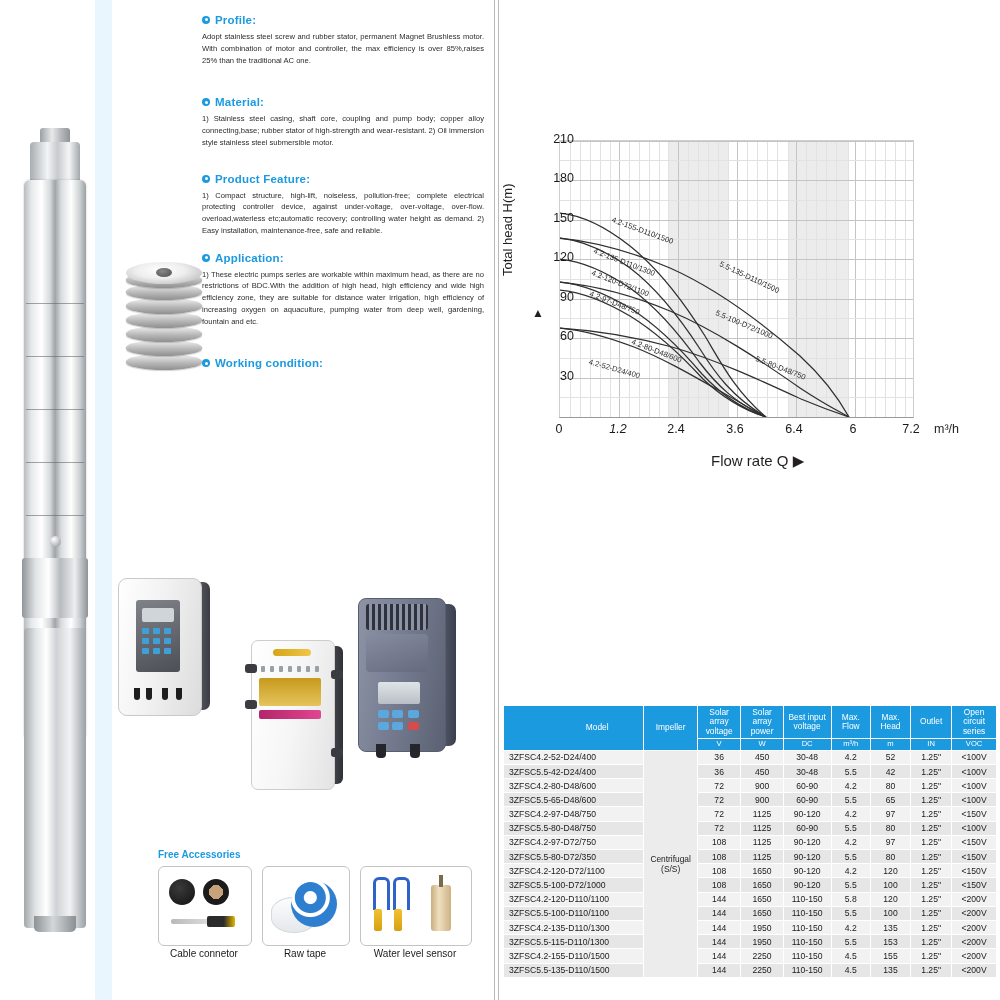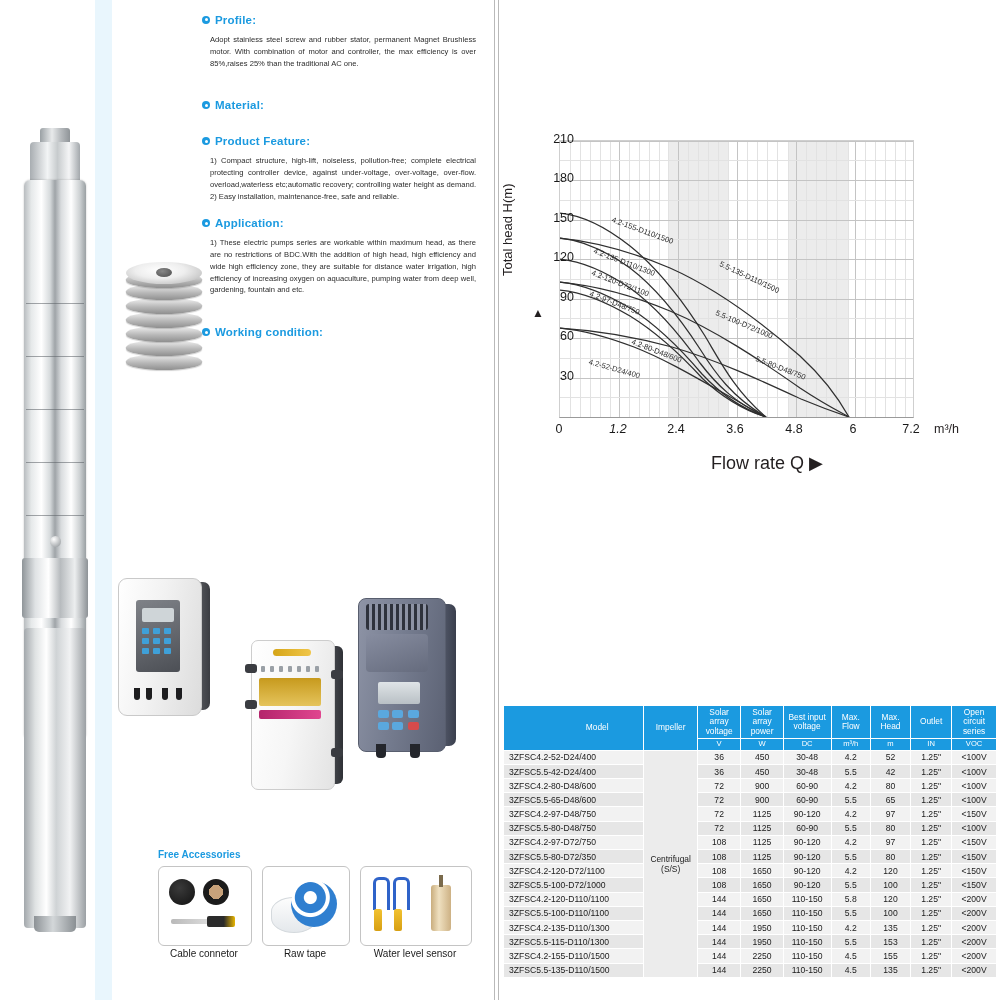--- a/index.html
+++ b/index.html
@@ -35,21 +35,21 @@
   .pump-dot{position:absolute;left:34px;top:408px;width:11px;height:11px;border-radius:50%;
     background:radial-gradient(circle at 35% 30%,#fff,#8b9094);}
 
   
   .text-col{position:absolute;left:202px;top:14px;width:282px;}
   .sec-head{color:#1b9ae0;font-weight:bold;font-size:11.5px;margin:0 0 5px 0;letter-spacing:.2px;}
   .sec-head .bullet{display:inline-block;width:8px;height:8px;border-radius:50%;
     background:#1b9ae0;margin-right:5px;vertical-align:middle;position:relative;top:-1px;}
   .sec-head .bullet::after{content:"";position:absolute;left:2.5px;top:2.5px;width:3px;height:3px;
     border-radius:50%;background:#fff;}
-  .sec-body{font-size:7.6px;line-height:1.55;text-align:justify;color:#2b2b2b;margin:8px;}
+  .sec-body{font-size:7.6px;line-height:1.55;text-align:justify;color:#2b2b2b;margin:0;}
   .sec{margin-bottom:15px;}
 
   
   .impeller{position:absolute;left:120px;top:262px;width:88px;height:108px;}
   .imp-disc{position:absolute;left:6px;width:76px;height:16px;border-radius:50%/46%;
     background:linear-gradient(180deg,#f4f4f4,#b8b8b8 55%,#8f8f8f);box-shadow:0 1px 1px rgba(0,0,0,.18);}
   .imp-top{position:absolute;left:6px;top:0;width:76px;height:22px;border-radius:50%;
     background:radial-gradient(ellipse at 45% 38%,#ffffff 0%,#eeeeee 42%,#cfcfcf 70%,#a9a9a9 100%);}
   .imp-hub{position:absolute;left:36px;top:6px;width:16px;height:9px;border-radius:50%;
     background:radial-gradient(ellipse at 40% 35%,#888,#4c4c4c);}
@@ -112,21 +112,21 @@
   .band{position:absolute;top:0;height:100%;background:#ececec;}
   .gl-v{position:absolute;top:0;width:1px;height:100%;background:#e2e2e2;}
   .gl-v.major{background:#c4c4c4;}
   .gl-h{position:absolute;left:0;width:100%;height:1px;background:#e2e2e2;}
   .gl-h.major{background:#c4c4c4;}
   .ytick{position:absolute;right:412px;font-size:12.5px;color:#1a1a1a;text-align:right;width:40px;}
   .xtick{position:absolute;font-size:12.5px;color:#1a1a1a;text-align:center;width:44px;}
   .yaxis-title{position:absolute;left:-6px;top:150px;transform:rotate(-90deg);transform-origin:left top;
     font-size:13px;white-space:nowrap;}
   .yarrow{position:absolute;left:26px;top:180px;font-size:12px;}
-  .xaxis-title{position:absolute;left:205px;top:326px;font-size:18px;white-space:nowrap;}
+  .xaxis-title{position:absolute;left:205px;top:326px;font-size:15px;white-space:nowrap;}
   .xunit{position:absolute;font-size:12.5px;}
   .curvelabel{position:absolute;font-size:7.6px;color:#2b2b2b;white-space:nowrap;
     transform-origin:left center;}
 
   
   .table-wrap{position:absolute;left:503px;top:705px;width:494px;}
   table{border-collapse:collapse;width:494px;font-size:8.4px;}
   thead th{background:#1b9ae0;color:#fff;font-weight:normal;border:1px solid #ffffff;
     padding:2px 1px;text-align:center;line-height:1.12;}
   thead th.sub{font-size:7.6px;padding:1px;}
@@ -158,20 +158,21 @@
   <div class="pump-base"></div>
 </div>
 
 <div class="text-col">
   <div class="sec">
     <p class="sec-head"><span class="bullet"></span><span>Profile:</span></p>
     <p class="sec-body">Adopt stainless steel screw and rubber stator, permanent Magnet Brushless motor. With combination of motor and controller, the max efficiency is over 85%,raises 25% than the traditional AC one.</p>
   </div>
   <div class="sec" style="margin-top:30px;">
     <p class="sec-head"><span class="bullet"></span><span>Material:</span></p>
+    <p class="sec-body">1) Stainless steel casing, shaft core, coupling and pump body; copper alloy connecting,base; rubber stator of high-strength and wear-resistant. 2) Oil immersion style stainless steel submersible motor.</p>
   </div>
   <div class="sec" style="margin-top:24px;">
     <p class="sec-head"><span class="bullet"></span><span>Product Feature:</span></p>
     <p class="sec-body">1) Compact structure, high-lift, noiseless, pollution-free; complete electrical protecting controller device, against under-voltage, over-voltage, over-flow. overload,waterless etc;automatic recovery; controlling water height as demand. 2) Easy installation, maintenance-free, safe and reliable.</p>
   </div>
   <div class="sec" style="margin-top:14px;">
     <p class="sec-head"><span class="bullet"></span><span>Application:</span></p>
     <p class="sec-body">1) These electric pumps series are workable within maximum head, as there are no restrictions of BDC.With the addition of high head, high efficiency and wide high efficiency zone, they are suitable for distance water irrigation, high efficiency of increasing oxygen on aquaculture, pumping water from deep well, gardening, fountain and etc.</p>
   </div>
   <div class="sec" style="margin-top:30px;">
@@ -362,21 +363,21 @@
   <div class="ytick" style="top:85px;">150</div>
   <div class="ytick" style="top:124px;">120</div>
   <div class="ytick" style="top:164px;">90</div>
   <div class="ytick" style="top:203px;">60</div>
   <div class="ytick" style="top:243px;">30</div>
 
   <div class="xtick" style="left:31px;top:296px;">0</div>
   <div class="xtick" style="left:90px;top:296px;font-style:italic;">1.2</div>
   <div class="xtick" style="left:148px;top:296px;">2.4</div>
   <div class="xtick" style="left:207px;top:296px;">3.6</div>
-  <div class="xtick" style="left:266px;top:296px;">4.8</div>
+  <div class="xtick" style="left:266px;top:296px;">6.4</div>
   <div class="xtick" style="left:325px;top:296px;">6</div>
   <div class="xtick" style="left:383px;top:296px;">7.2</div>
   <div class="xunit" style="left:428px;top:296px;">m³/h</div>
 
   <div class="xaxis-title">
     <span>Flow rate Q</span>
     <span>▶</span>
   </div>
 </div>
 

